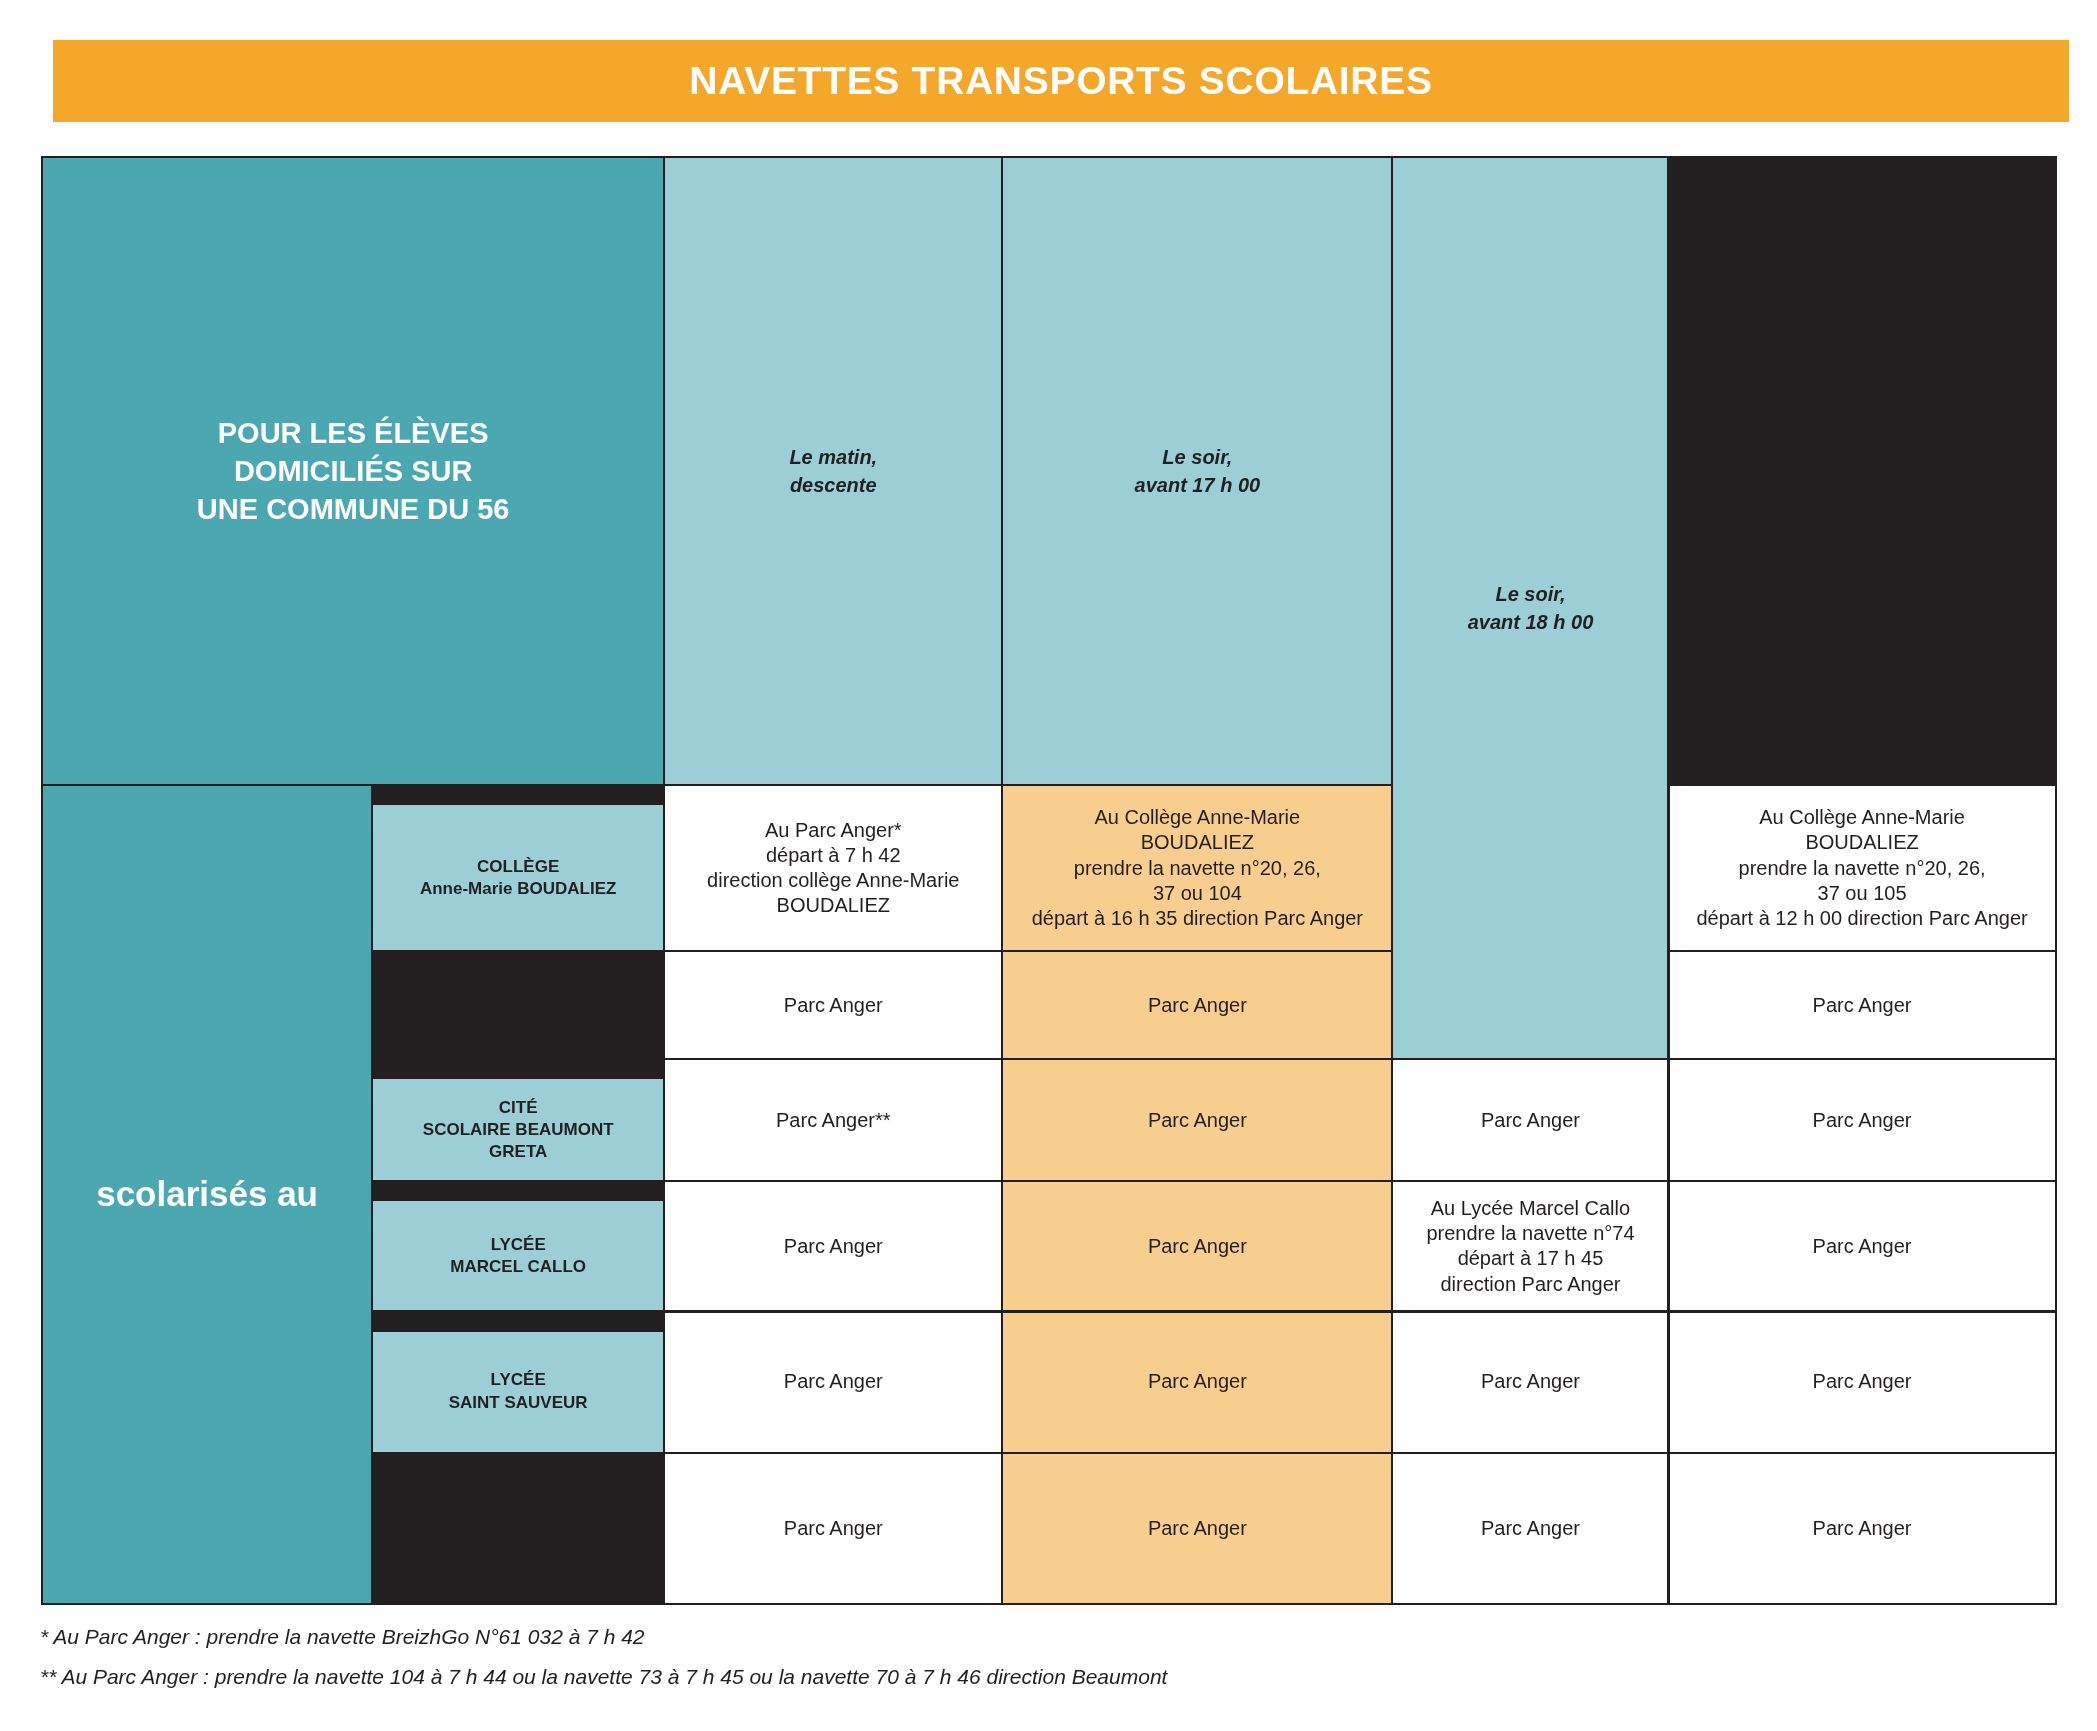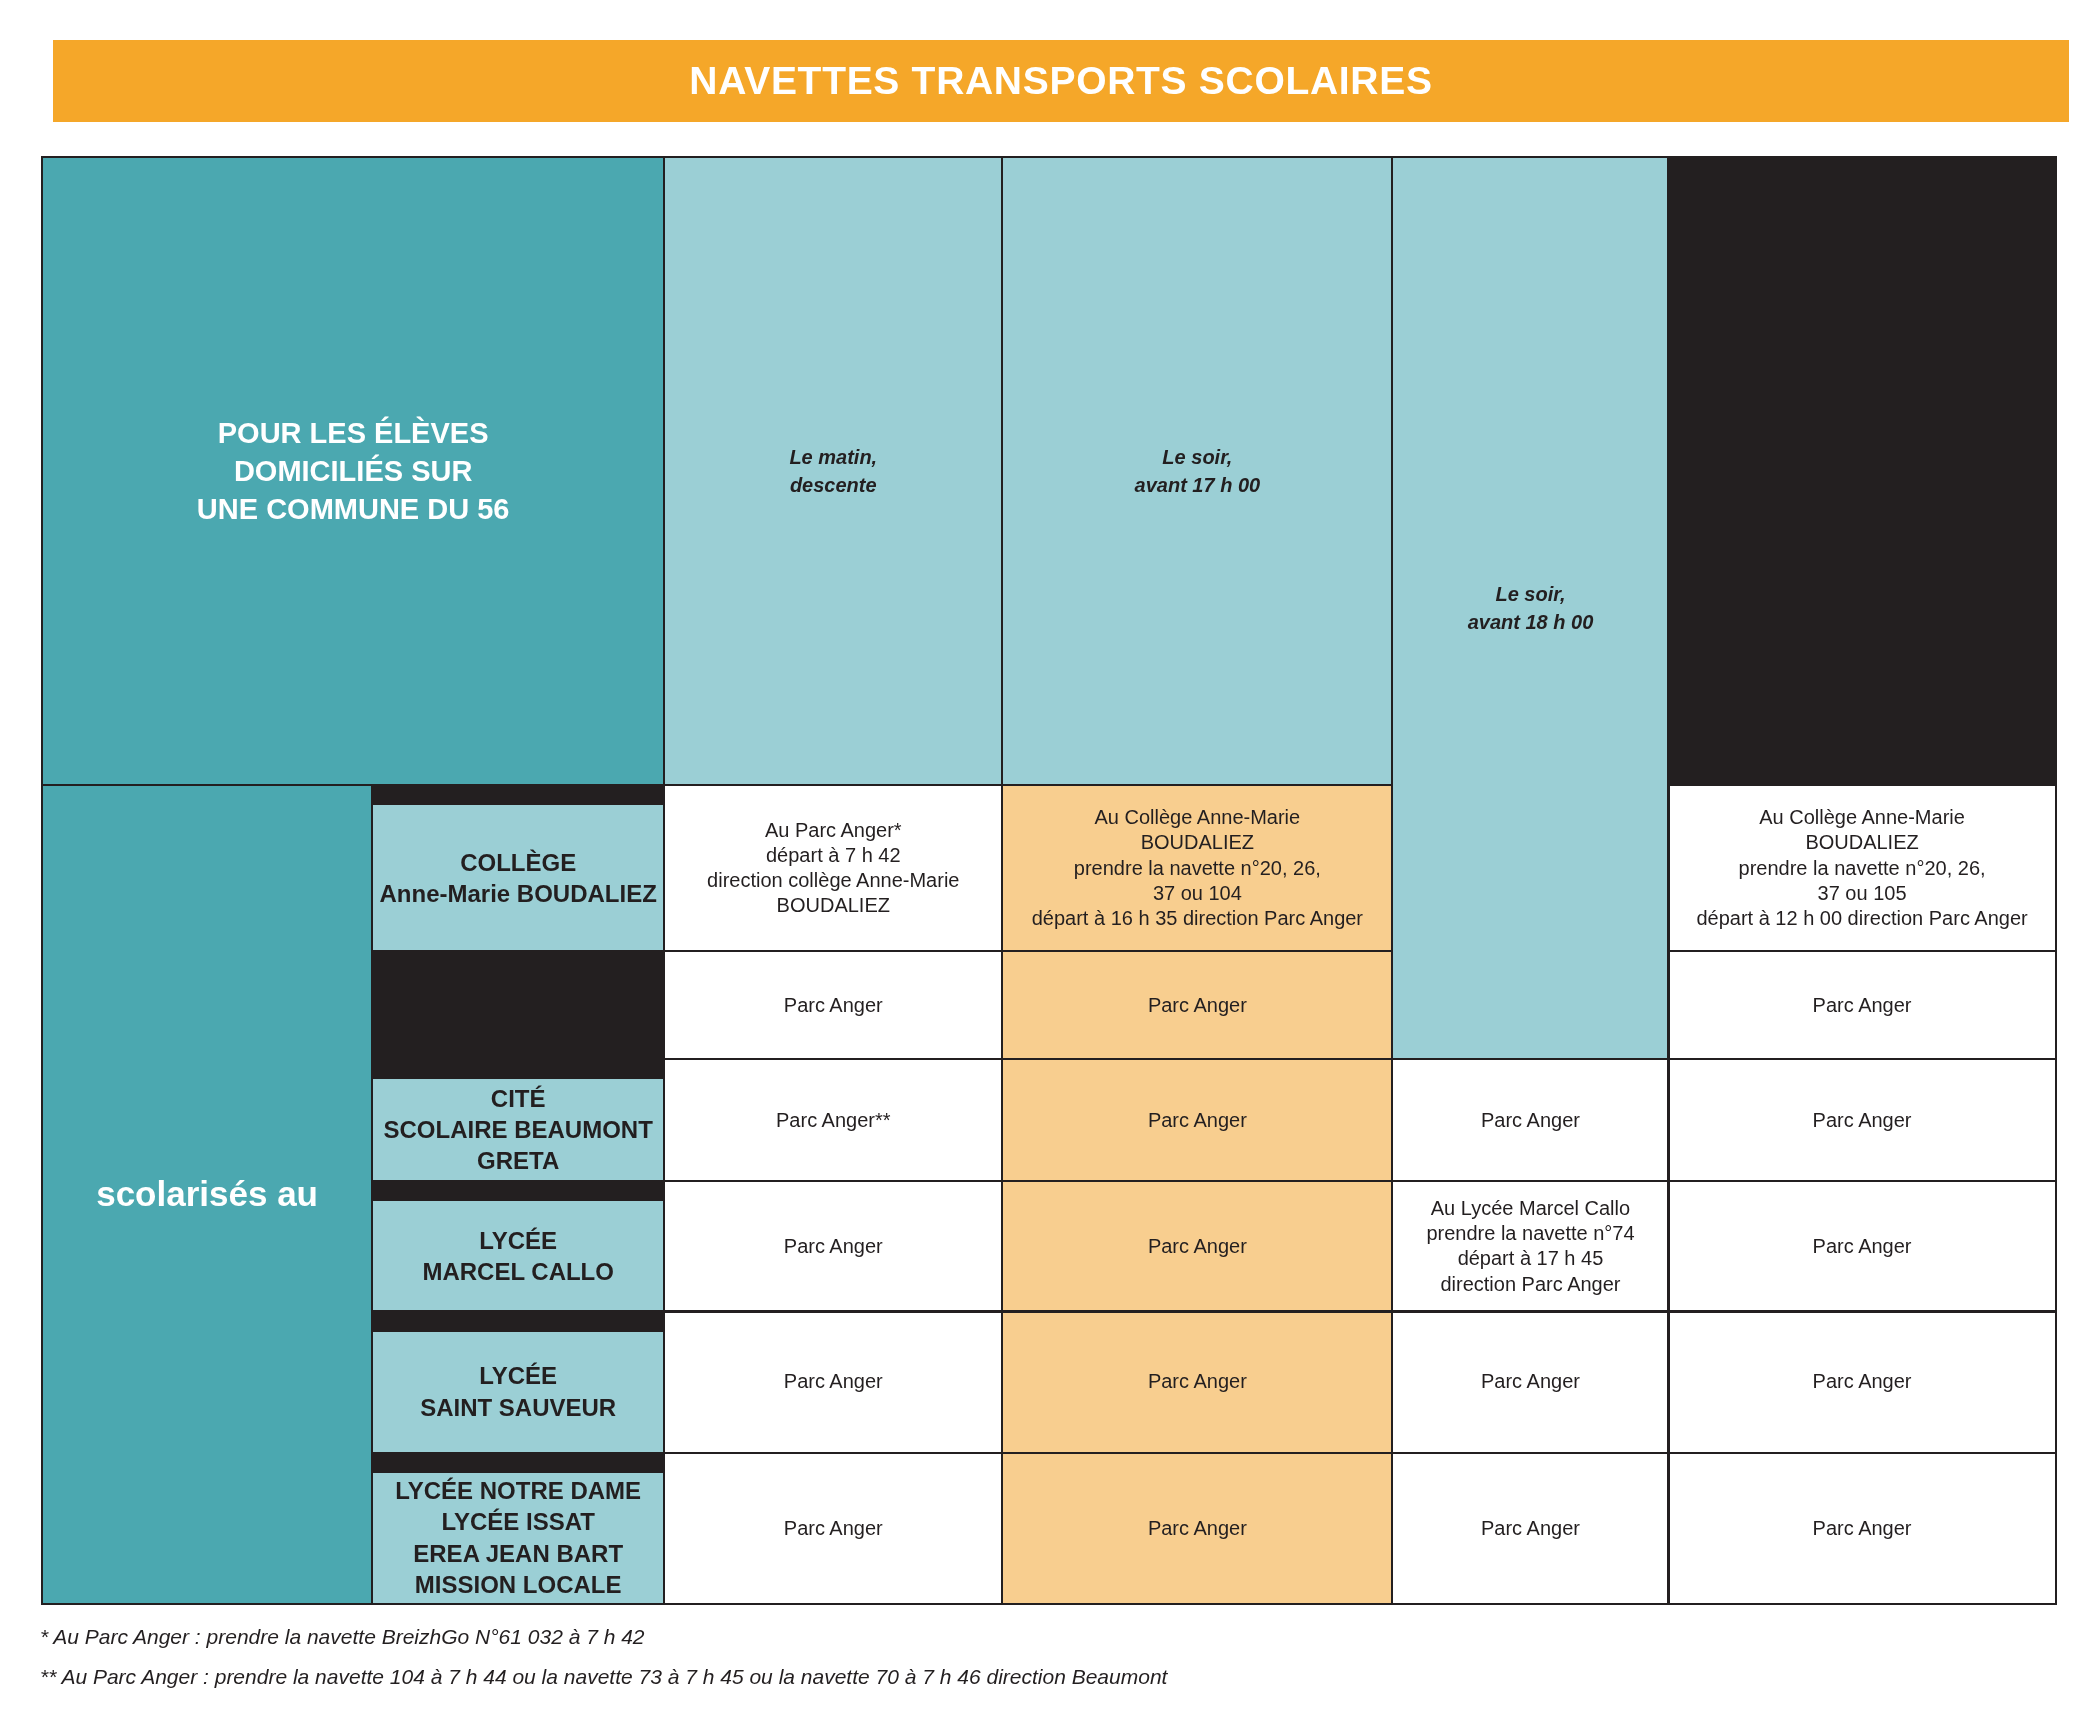--- a/index.html
+++ b/index.html
@@ -38,21 +38,21 @@
     background:#fff;
     display:flex;flex-direction:column;align-items:center;justify-content:center;
     text-align:center;line-height:1.28;font-size:20px;white-space:nowrap;
   }
   .teal-dark{background:var(--teal-dark);}
   .teal-light{background:var(--teal-light);}
   .orange{background:var(--cell-orange);}
   .hdr-main{color:#fff;font-weight:bold;font-size:29px;line-height:1.32;}
   .hdr-col{font-weight:bold;font-size:20px;line-height:1.42;font-style:italic;}
   .group-label{color:#fff;font-weight:bold;font-size:35px;}
-  .school{font-weight:bold;font-size:24px;line-height:1.3;margin-top:19px;}
+  .school{font-weight:bold;font-size:17px;line-height:1.3;margin-top:19px;}
   .body-cell{font-size:20px;line-height:1.26;}
 
   .footnotes{
     position:absolute;left:40px;top:1617px;
     font-style:italic;font-size:21px;line-height:1.9;
   }
 </style>
 </head>
 <body>
 
@@ -91,21 +91,20 @@
     <div class="cell orange body-cell" style="grid-area:5/4/6/5">Parc Anger</div>
     <div class="cell body-cell" style="grid-area:5/5/6/6">Au Lycée Marcel Callo<br>prendre la navette n°74<br>départ à 17 h 45<br>direction Parc Anger</div>
     <div class="cell body-cell" style="grid-area:5/6/6/7">Parc Anger</div>
 
     <div class="cell teal-light school" style="grid-area:6/2/7/3">LYCÉE<br>SAINT SAUVEUR</div>
     <div class="cell body-cell" style="grid-area:6/3/7/4">Parc Anger</div>
     <div class="cell orange body-cell" style="grid-area:6/4/7/5">Parc Anger</div>
     <div class="cell body-cell" style="grid-area:6/5/7/6">Parc Anger</div>
     <div class="cell body-cell" style="grid-area:6/6/7/7">Parc Anger</div>
 
-    <div class="cell teal-light school" style="grid-area:7/2/8/3">LYCÉE NOTRE DAME<br>LYCÉE ISSAT<br>EREA JEAN BART<br>MISSION LOCALE</div>
     <div class="cell body-cell" style="grid-area:7/3/8/4">Parc Anger</div>
     <div class="cell orange body-cell" style="grid-area:7/4/8/5">Parc Anger</div>
     <div class="cell body-cell" style="grid-area:7/5/8/6">Parc Anger</div>
     <div class="cell body-cell" style="grid-area:7/6/8/7">Parc Anger</div>
 
   </div>
 
   <div class="footnotes">
     <div>* Au Parc Anger : prendre la navette BreizhGo N°61 032 à 7 h 42</div>
     <div>** Au Parc Anger : prendre la navette 104 à 7 h 44 ou la navette 73 à 7 h 45 ou la navette 70 à 7 h 46 direction Beaumont</div>

